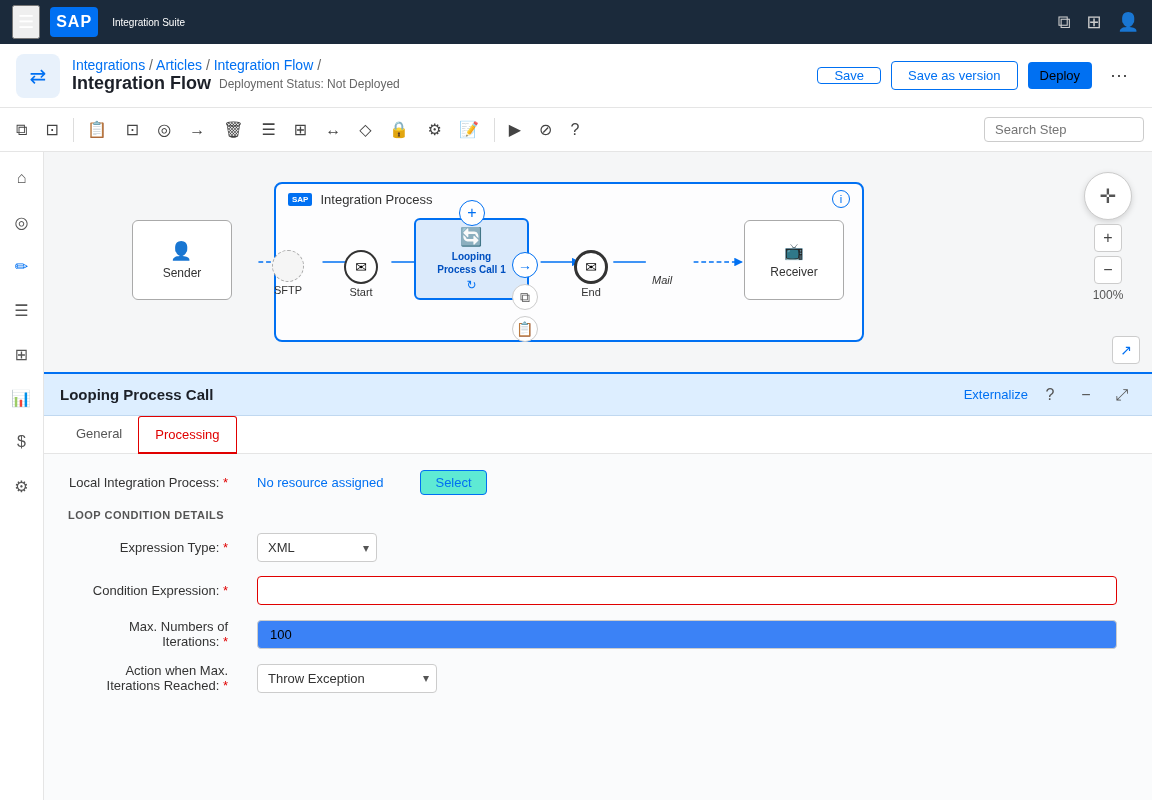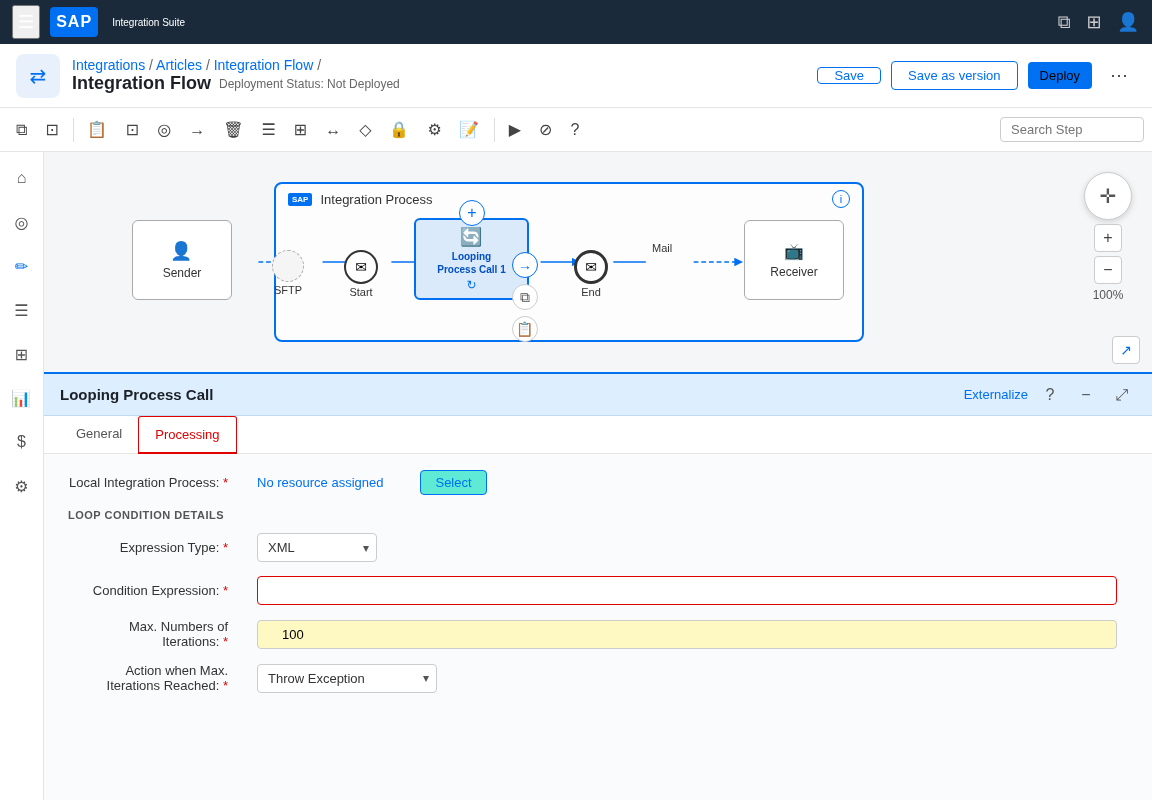--- a/index.html
+++ b/index.html
@@ -86,21 +86,21 @@
       border-radius: 3px;
       display: flex; align-items: center; justify-content: center;
     }
     .toolbar-sep { width: 1px; height: 24px; background: #ddd; margin: 0 4px; }
     .toolbar-spacer { flex: 1; }
     .search-step-input {
       border: 1px solid #ccc;
       border-radius: 4px;
       padding: 4px 10px;
       font-size: 13px;
-      width: 144px;
+      width: 160px;
       color: #999;
     }
 
     
     .main-area {
       display: flex;
       height: calc(800px - 44px - 64px - 44px);
       overflow: hidden;
     }
 
@@ -388,24 +388,24 @@
       border: 1.5px solid #e00000;
       border-radius: 4px;
       padding: 6px 10px;
       font-size: 13px;
       background: #fff;
     }
 
     .iterations-input {
       border: 1px solid #ccc;
       border-radius: 4px;
-      padding: 6px 24px;
+      padding: 6px 12px;
       font-size: 13px;
       width: 100%;
-      background: #fef9c3;
+      background: #3b82f6;
     }
   </style>
 </head>
 <body>
 
 <div class="top-nav">
   <button class="nav-hamburger">☰</button>
   <div class="sap-logo">
     <span>SAP</span>
   </div>
@@ -542,21 +542,21 @@
       <div style="position:absolute; left:468px; top:132px; width:26px; height:26px; border-radius:50%; border:1.5px solid #ccc; background:#fff; display:flex; align-items:center; justify-content:center; color:#555; font-size:14px; cursor:pointer;">⧉</div>
       <div style="position:absolute; left:468px; top:164px; width:26px; height:26px; border-radius:50%; border:1.5px solid #ccc; background:#fff; display:flex; align-items:center; justify-content:center; color:#555; font-size:14px; cursor:pointer;">📋</div>
 
       <div style="position:absolute; left:530px; top:98px; display:flex; flex-direction:column; align-items:center; gap:2px;">
         <div style="width:34px;height:34px;border-radius:50%;border:3px solid #333;background:#fff;display:flex;align-items:center;justify-content:center;">
           <span style="font-size:14px;">✉</span>
         </div>
         <span style="font-size:11px;color:#333;">End</span>
       </div>
 
-      <span style="position:absolute; left:608px; top:90px; font-size:11px; color:#333;">Mail</span>
+      <span style="position:absolute; left:608px; top:122px; font-size:11px; color:#333;font-style:italic;">Mail</span>
 
       <div style="position:absolute; left:700px; top:68px; width:100px; height:80px; border:1.5px solid #aaa; border-radius:6px; background:#fff; display:flex; flex-direction:column; align-items:center; justify-content:center; gap:4px;">
         <span style="font-size:16px;color:#555;">📺</span>
         <span style="font-size:12px; color:#333;">Receiver</span>
       </div>
 
       <div class="nav-controls">
         <div class="nav-compass">✛</div>
         <div class="zoom-btn">+</div>
         <div class="zoom-btn">−</div>

